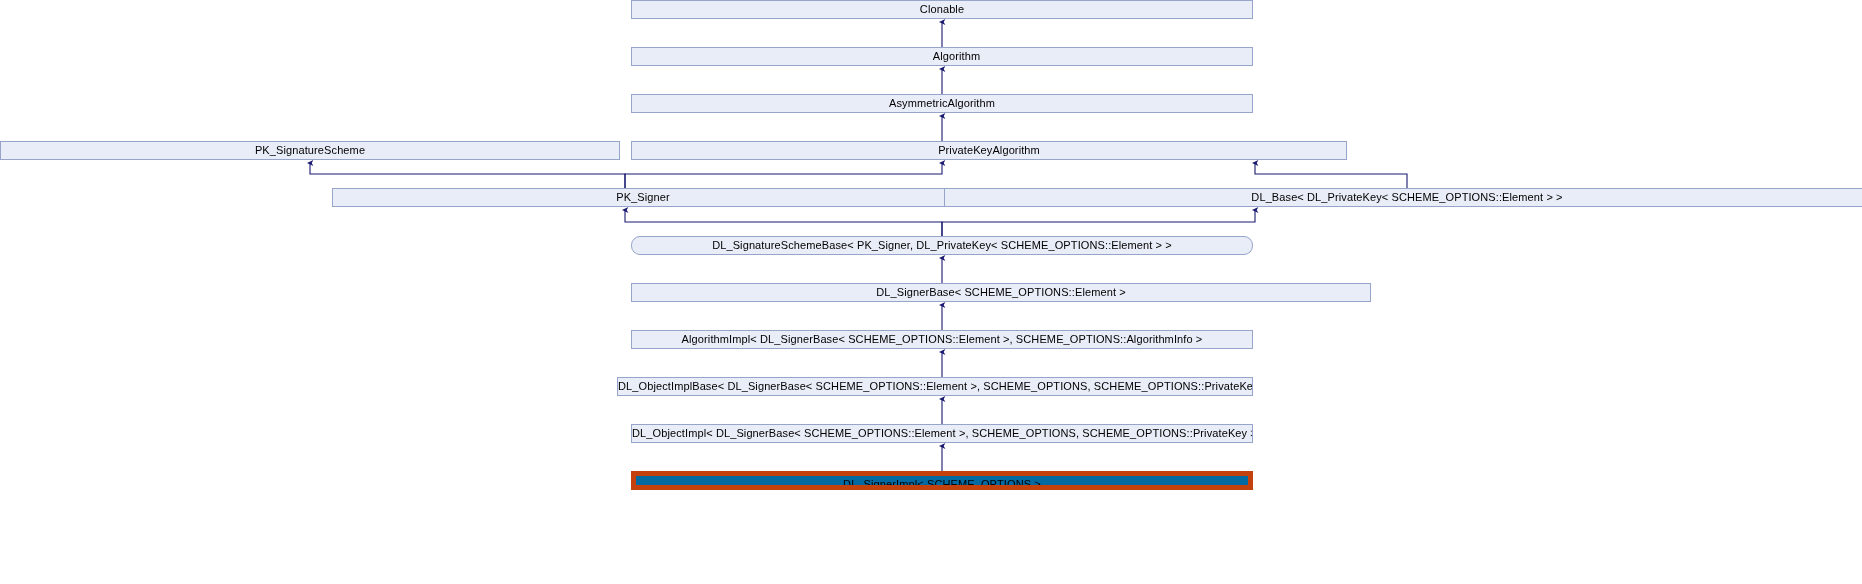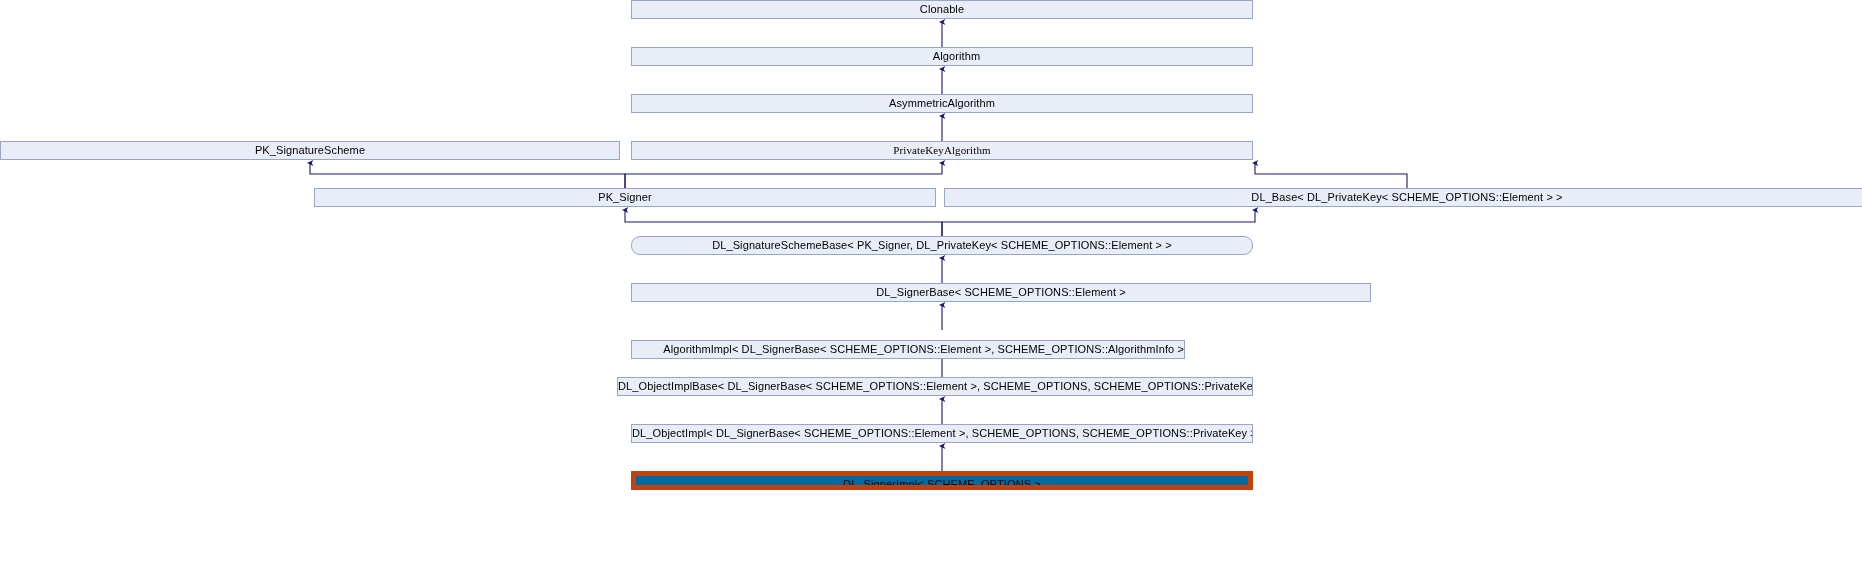--- a/index.html
+++ b/index.html
@@ -78,39 +78,39 @@
   <div id="node-layer">
       <div class="node" style="left: 631px; top: 0px; width: 622px;">
         <span class="node-label">Clonable</span>
       </div>
       <div class="node" style="left: 631px; top: 47px; width: 622px; padding-left: 29px;">
         <span class="node-label">Algorithm</span>
       </div>
       <div class="node" style="left: 631px; top: 94px; width: 622px;">
         <span class="node-label">AsymmetricAlgorithm</span>
       </div>
-      <div class="node" style="left: 631px; top: 141px; width: 622px; font-family: Liberation Serif, serif;">
+      <div class="node" style="left: 631px; top: 141px; width: 716px;">
         <span class="node-label">PrivateKeyAlgorithm</span>
       </div>
       <div class="node" style="left: 0px; top: 141px; width: 620px; text-align: center;">
         <span class="node-label">PK_SignatureScheme</span>
       </div>
-      <div class="node" style="left: 314px; top: 188px; width: 622px;">
+      <div class="node" style="left: 332px; top: 188px; width: 622px;">
         <span class="node-label">PK_Signer</span>
       </div>
       <div class="node" style="left: 944px; top: 188px; width: 926px;">
         <span class="node-label">DL_Base&lt; DL_PrivateKey&lt; SCHEME_OPTIONS::Element &gt; &gt;</span>
       </div>
       <div class="node" style="left: 631px; top: 236px; width: 622px; border-radius: 9px;">
         <span class="node-label">DL_SignatureSchemeBase&lt; PK_Signer, DL_PrivateKey&lt; SCHEME_OPTIONS::Element &gt; &gt;</span>
       </div>
       <div class="node" style="left: 631px; top: 283px; width: 740px;">
         <span class="node-label">DL_SignerBase&lt; SCHEME_OPTIONS::Element &gt;</span>
       </div>
-      <div class="node" style="left: 631px; top: 340px; width: 554px; text-align: right;">
+      <div class="node" style="left: 631px; top: 330px; width: 622px;">
         <span class="node-label">AlgorithmImpl&lt; DL_SignerBase&lt; SCHEME_OPTIONS::Element &gt;, SCHEME_OPTIONS::AlgorithmInfo &gt;</span>
       </div>
       <div class="node" style="left: 617px; top: 377px; width: 636px;">
         <span class="node-label">DL_ObjectImplBase&lt; DL_SignerBase&lt; SCHEME_OPTIONS::Element &gt;, SCHEME_OPTIONS, SCHEME_OPTIONS::PrivateKey &gt;</span>
       </div>
       <div class="node" style="left: 631px; top: 424px; width: 622px;">
         <span class="node-label">DL_ObjectImpl&lt; DL_SignerBase&lt; SCHEME_OPTIONS::Element &gt;, SCHEME_OPTIONS, SCHEME_OPTIONS::PrivateKey &gt;</span>
       </div>
       <div class="node current" style="left: 631px; top: 471px; width: 622px;">
         <span class="node-label">DL_SignerImpl&lt; SCHEME_OPTIONS &gt;</span>

